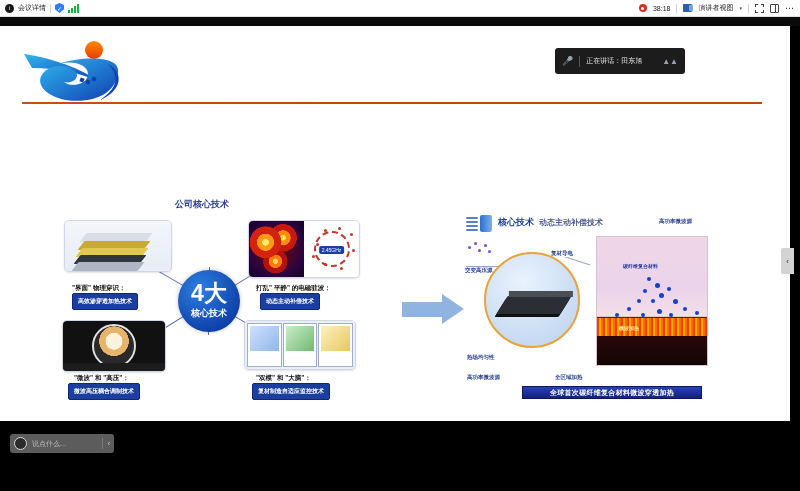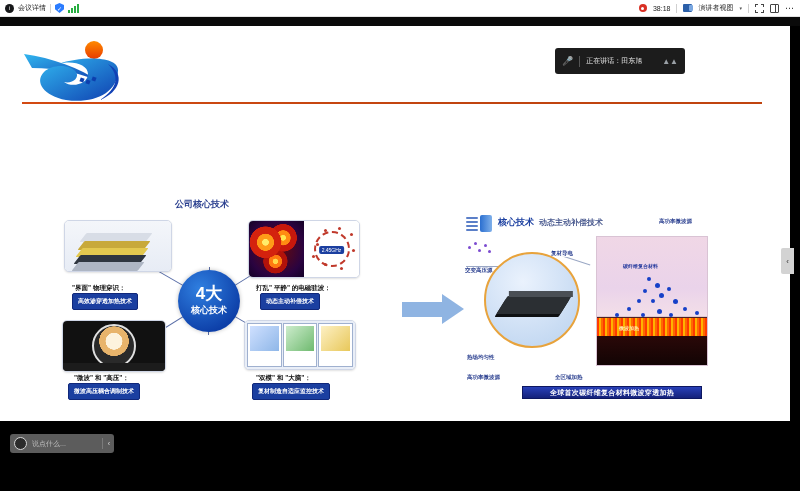--- a/index.html
+++ b/index.html
@@ -63,21 +63,21 @@
 
   
   .left-d{ position:absolute; left:50px; top:172px; width:330px; height:215px; }
   .lbl-top{ position:absolute; left:115px; top:0; font-size:9px; font-weight:bold; color:#2a3f8f; }
   .core-circle{
     position:absolute; left:118px; top:72px; width:62px; height:62px; border-radius:50%;
     background:radial-gradient(circle at 35% 30%, #2f7fe0, #0d3fa8 75%);
     color:#fff; display:flex; flex-direction:column; align-items:center; justify-content:center;
     box-shadow:0 0 4px rgba(0,0,0,.25);
   }
-  .core-circle .big{ font-size:17px; font-weight:bold; line-height:1; }
+  .core-circle .big{ font-size:23px; font-weight:bold; line-height:1; }
   .core-circle .sml{ font-size:9px; font-weight:bold; margin-top:2px; }
 
   .spoke{ position:absolute; background:#5b6fa8; height:1px; transform-origin:0 0; }
 
   .thumb{ position:absolute; border:1px solid #cfd6e6; border-radius:5px; background:#fff;
           overflow:hidden; box-shadow:0 1px 2px rgba(0,0,0,.12); }
   .t-tl{ left:4px; top:22px; width:108px; height:52px; }
   .t-bl{ left:2px; top:122px; width:104px; height:52px; }
   .t-tr{ left:188px; top:22px; width:112px; height:58px; }
   .t-br{ left:184px; top:122px; width:112px; height:50px; }

